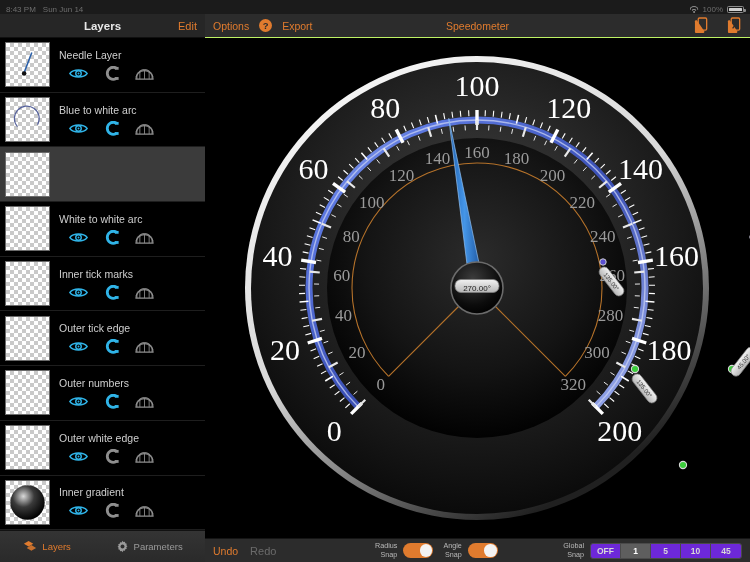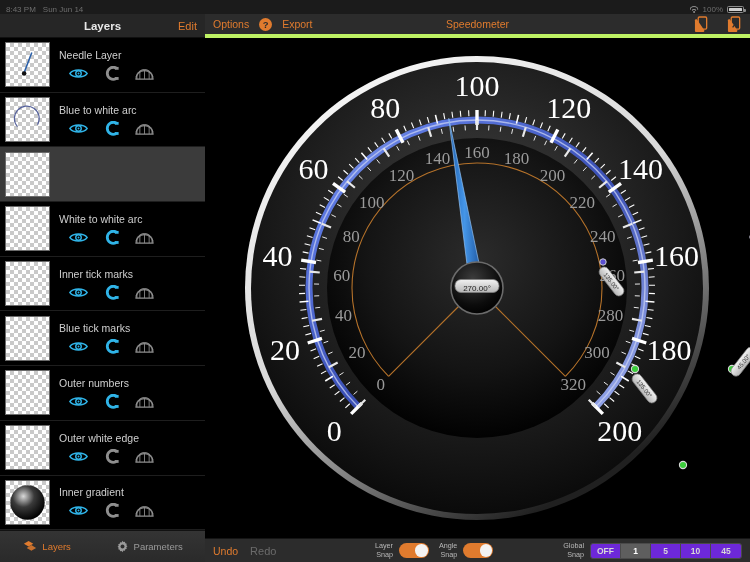--- a/index.html
+++ b/index.html
@@ -66,21 +66,21 @@
   .layer-info { margin-left: 9px; display: flex; flex-direction: column; gap: 5px; justify-content: flex-end; }
   .layer-name { color: #cfcfcf; font-size: 10.5px; }
   .layer-row.selected .layer-name { color: #3ab7e8; }
   .layer-icons { display: flex; gap: 14px; padding-left: 10px; }
   .lic { width: 19px; height: 15px; display:block; }
 
   
   .main { position:absolute; top:14px; left:205px; width:545px; height:548px; background:#000; }
   .main-toolbar {
     height: 24px; background:#2c2c2c; position:relative; display:flex; align-items:center;
-    padding: 0 8px; border-bottom:4px solid #bef264;
+    padding: 0 8px; border-bottom:1px solid #bef264;
   }
   .tb-left { display:flex; align-items:center; gap: 10px; }
   .tb-item { color:#e07b2e; font-size:10.5px; cursor:pointer; }
   .help-ico { width:13px; height:13px; border-radius:50%; background:#e07b2e; color:#2c2c2c;
     font-size:9.5px; font-weight:bold; display:flex; align-items:center; justify-content:center; }
   .doc-title { position:absolute; left:0; right:0; text-align:center; color:#e07b2e; font-size:10.5px; pointer-events:none; }
   .tb-right { margin-left:auto; display:flex; gap:18px; align-items:center; }
   .doc-ico { width:15px; height:17px; display:block; }
 
   .canvas { position:absolute; top:24px; left:0; width:545px; height:500px; background:#000; overflow:hidden; }
@@ -246,21 +246,21 @@
 <path d="M1 12.4 A9 9 0 0 1 19 12.4 Z" fill="none" stroke="#8f8f8f" stroke-width="1.2"></path>
 <path d="M10 3.1 V12.4 M5.1 4.6 L5.1 12.4 M14.9 4.6 L14.9 12.4 M2.1 8 L2.1 12.4 M17.9 8 L17.9 12.4" stroke="#8f8f8f" stroke-width=".9" fill="none"></path>
 <path d="M1.2 9.6 A9 9 0 0 1 18.8 9.6 M2.6 6.4 A9 9 0 0 1 17.4 6.4" stroke="#8f8f8f" stroke-width=".9" fill="none"></path>
               </svg>
        </div>
      </div>
         </div>
         <div class="layer-row">
           <div class="thumb"></div>
      <div class="layer-info">
-       <div class="layer-name">Blue tick marks</div>
+       <div class="layer-name">Outer tick edge</div>
        <div class="layer-icons">
          <svg class="lic" viewBox="0 0 22 14">
 <path d="M1 7 C5 1.6 17 1.6 21 7 C17 12.4 5 12.4 1 7 Z" fill="none" stroke="#30b4e8" stroke-width="1.6"></path>
 <circle cx="11" cy="7" r="3.2" fill="none" stroke="#30b4e8" stroke-width="1.6"></circle>
 <circle cx="11" cy="7" r="1.1" fill="#30b4e8"></circle>
               </svg>
               <svg class="lic" viewBox="0 0 18 16">
 <path d="M14 2.2 A6.4 6.4 0 1 0 14 13.4" fill="none" stroke="#30b4e8" stroke-width="3"></path>
 <rect x="12.6" y="1" width="4" height="3" fill="#30b4e8"></rect>
 <rect x="12.6" y="11.8" width="4" height="3" fill="#30b4e8"></rect>
@@ -683,21 +683,21 @@
           </g>
       </svg>
     </div>
 
     <div class="main-bottom">
       <span class="undo">Undo</span>
       <span class="redo">Redo</span>
 
       <div class="snap-group">
         <div class="snap-lbl">
-          <div>Layer</div>
+          <div>Radius</div>
           <div>Snap</div>
         </div>
         <div class="toggle">
             <i></i>
           </div>
         <div class="snap-lbl" style="margin-left:4px">
           <div>Angle</div>
           <div>Snap</div>
         </div>
         <div class="toggle">

